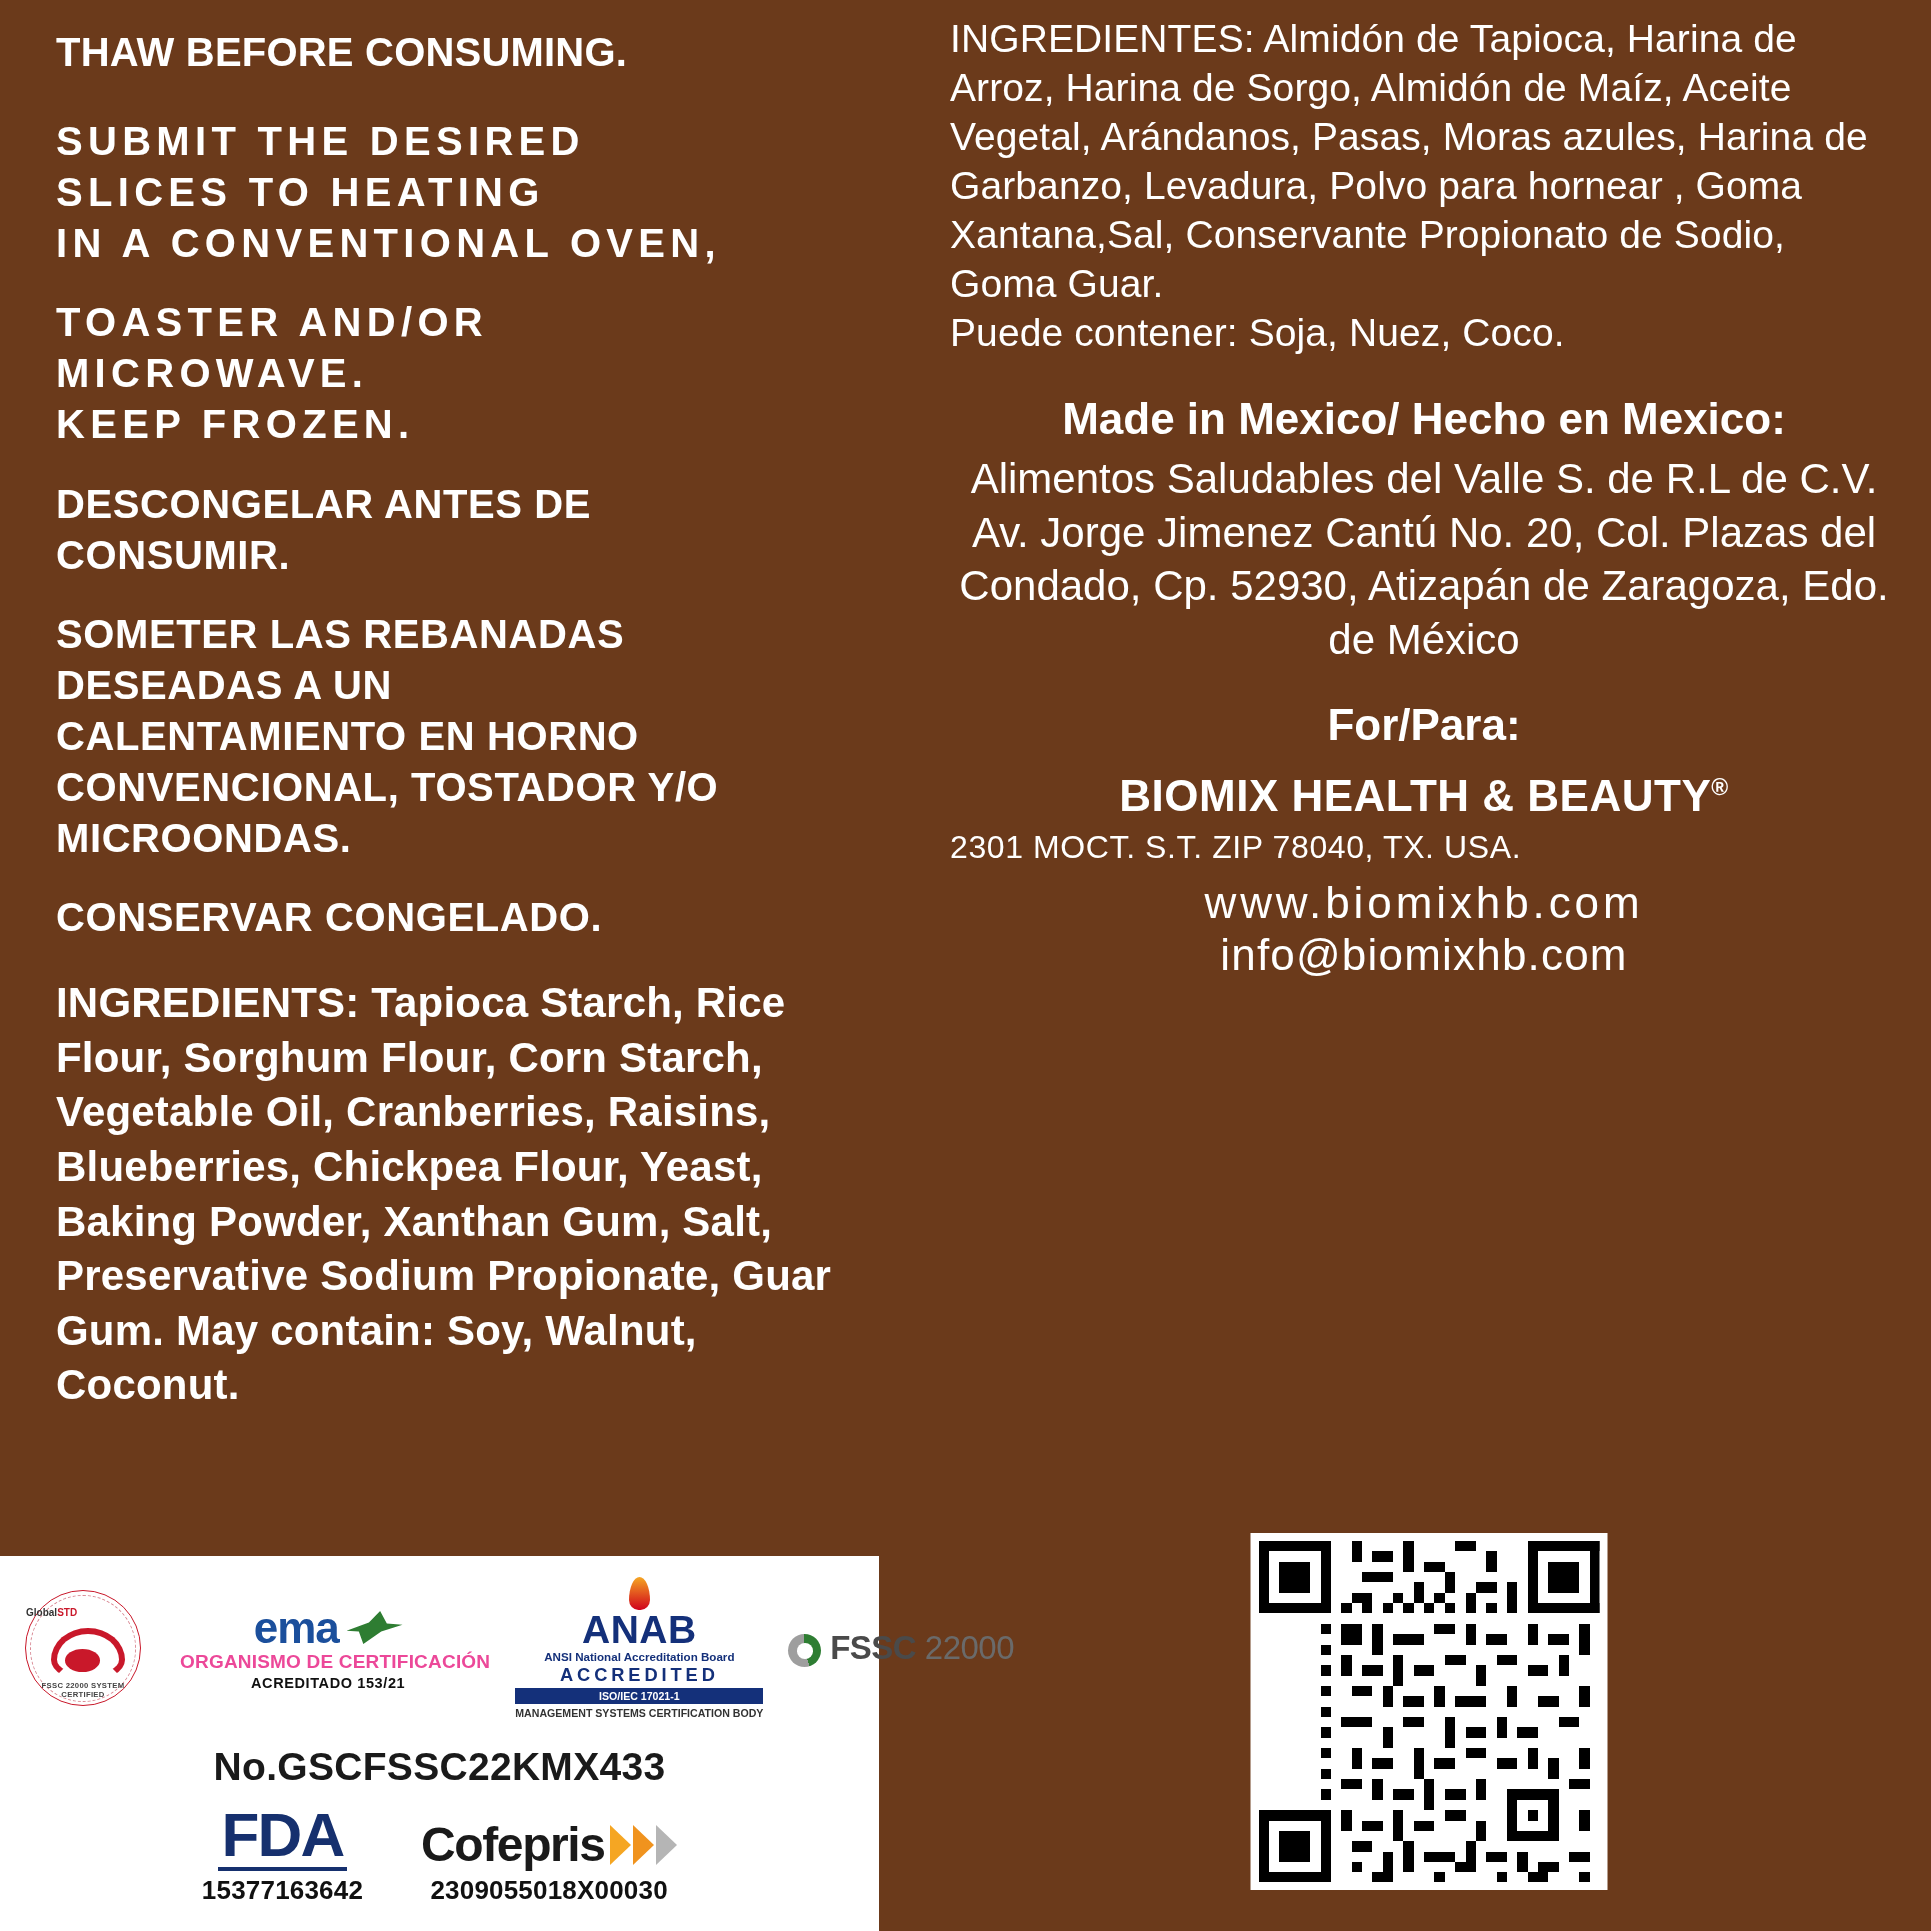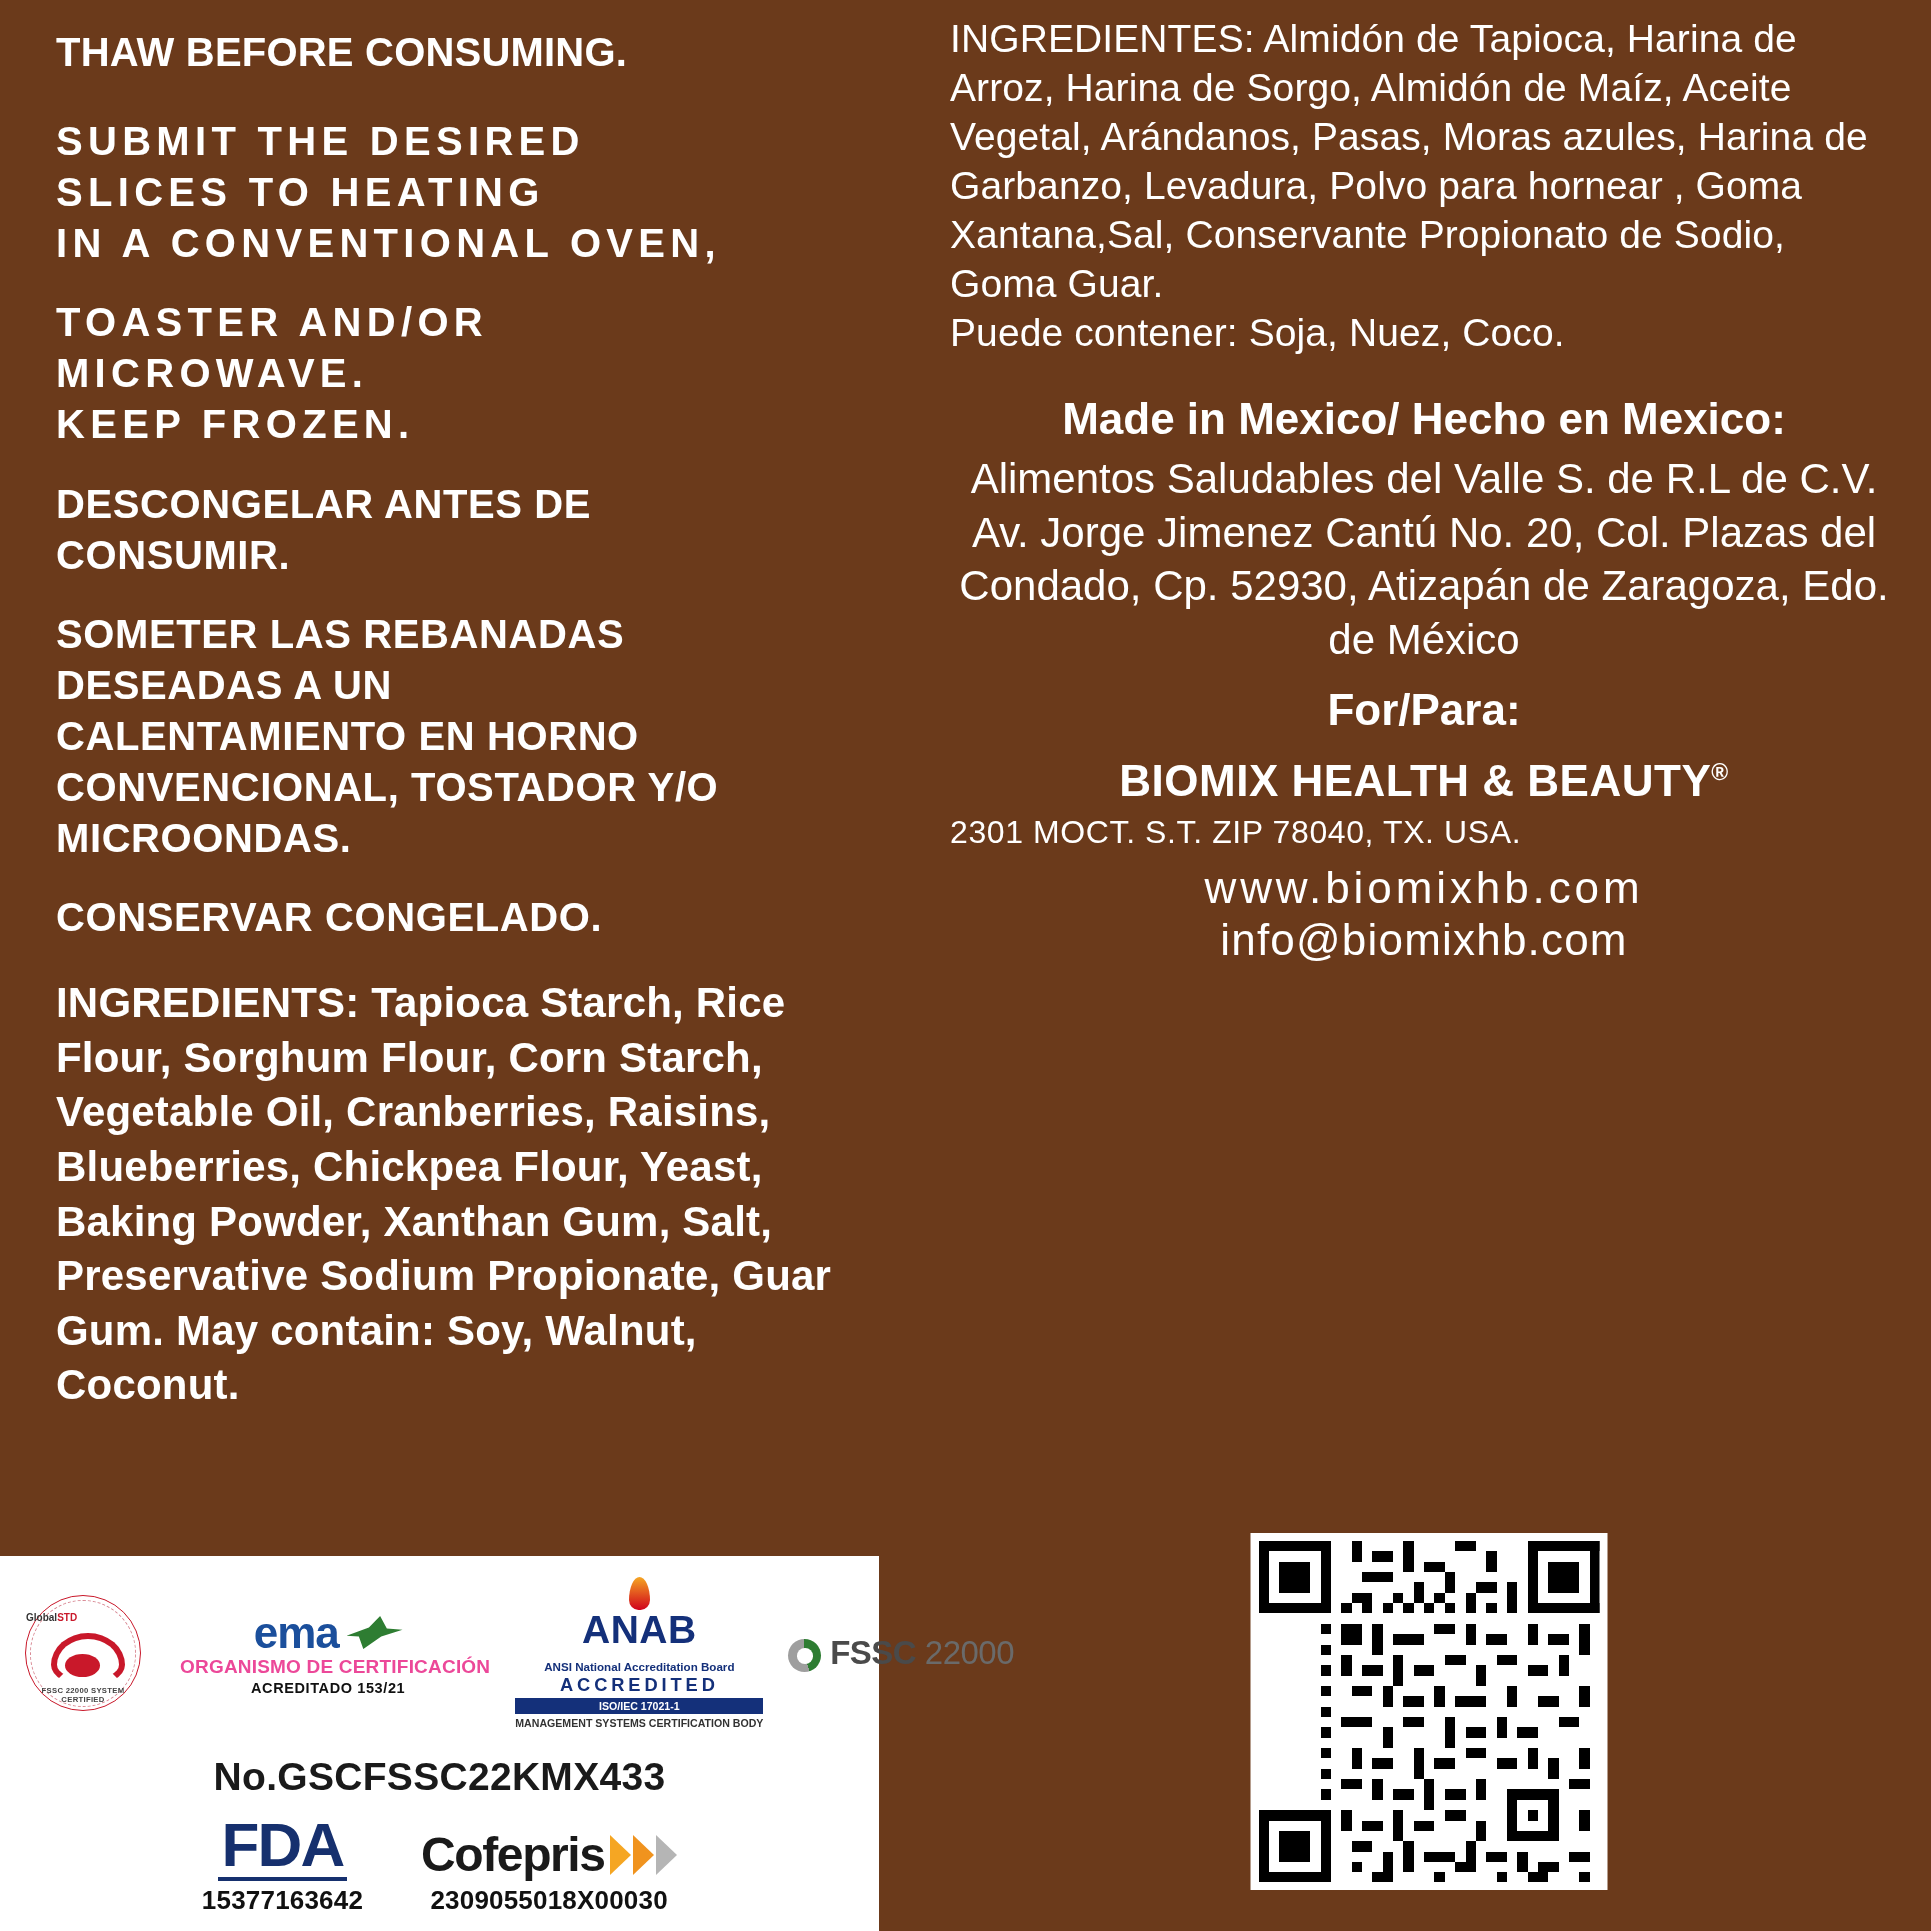--- a/index.html
+++ b/index.html
@@ -181,21 +181,21 @@
   }
   .anab-flame {
     display: inline-block;
     width: 21px;
     height: 33px;
     background: linear-gradient(#f5a623, #d0021b);
     border-radius: 50% 50% 45% 45% / 70% 70% 30% 30%;
     vertical-align: -5.8px;
     margin: 0 1.9px;
   }
-  .anab-s1 { font-size: 11.6px; color: #14307a; font-weight: 700; margin-top: 11px; }
+  .anab-s1 { font-size: 11.6px; color: #14307a; font-weight: 700; margin-top: 1px; }
   .anab-s2 { font-size: 18.3px; color: #14307a; font-weight: 700; letter-spacing: 3.9px; margin-top: 1px; }
   .anab-s3 {
     font-size: 10.6px;
     background: #14307a;
     color: #fff;
     font-weight: 700;
     padding: 1.9px 0;
     margin-top: 1.9px;
   }
   .anab-s4 { font-size: 10.6px; color: #333; font-weight: 700; line-height: 1.25; margin-top: 2.9px; }
@@ -321,21 +321,21 @@
     text-align: center;
     font-size: 42px;
     font-weight: 400;
     line-height: 1.28;
     margin-top: 5.8px;
   }
   .forpara {
     text-align: center;
     font-size: 44px;
     font-weight: 800;
-    margin-top: 18px;
+    margin-top: 33px;
   }
   .brand {
     text-align: center;
     font-size: 44px;
     font-weight: 700;
     letter-spacing: 0.5px;
     margin-top: 21px;
   }
   .brand sup { font-size: 23px; vertical-align: super; }
   .addr-usa {

